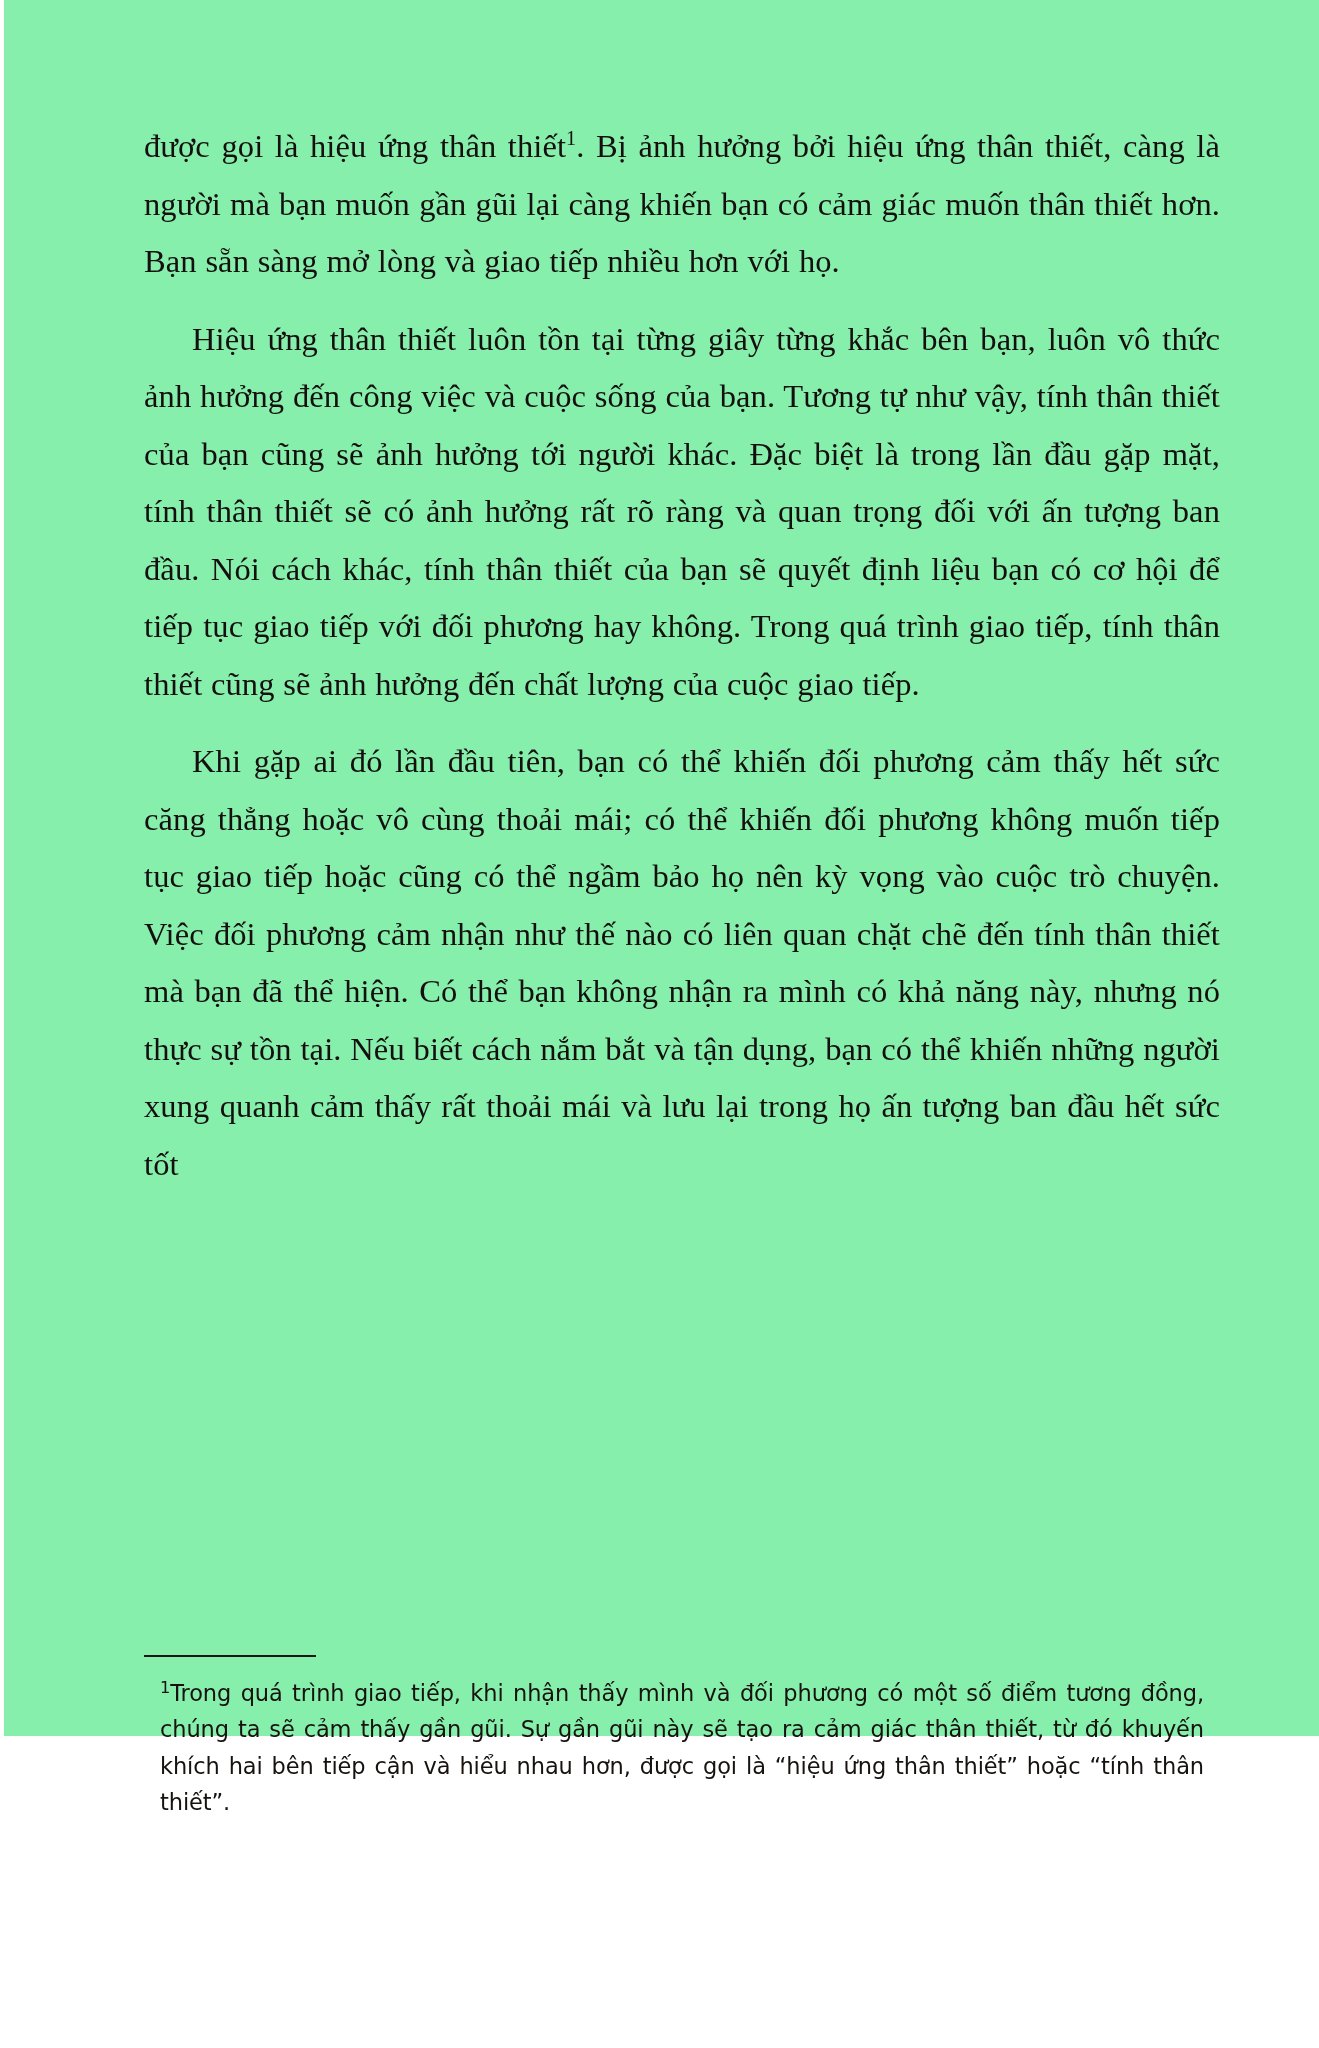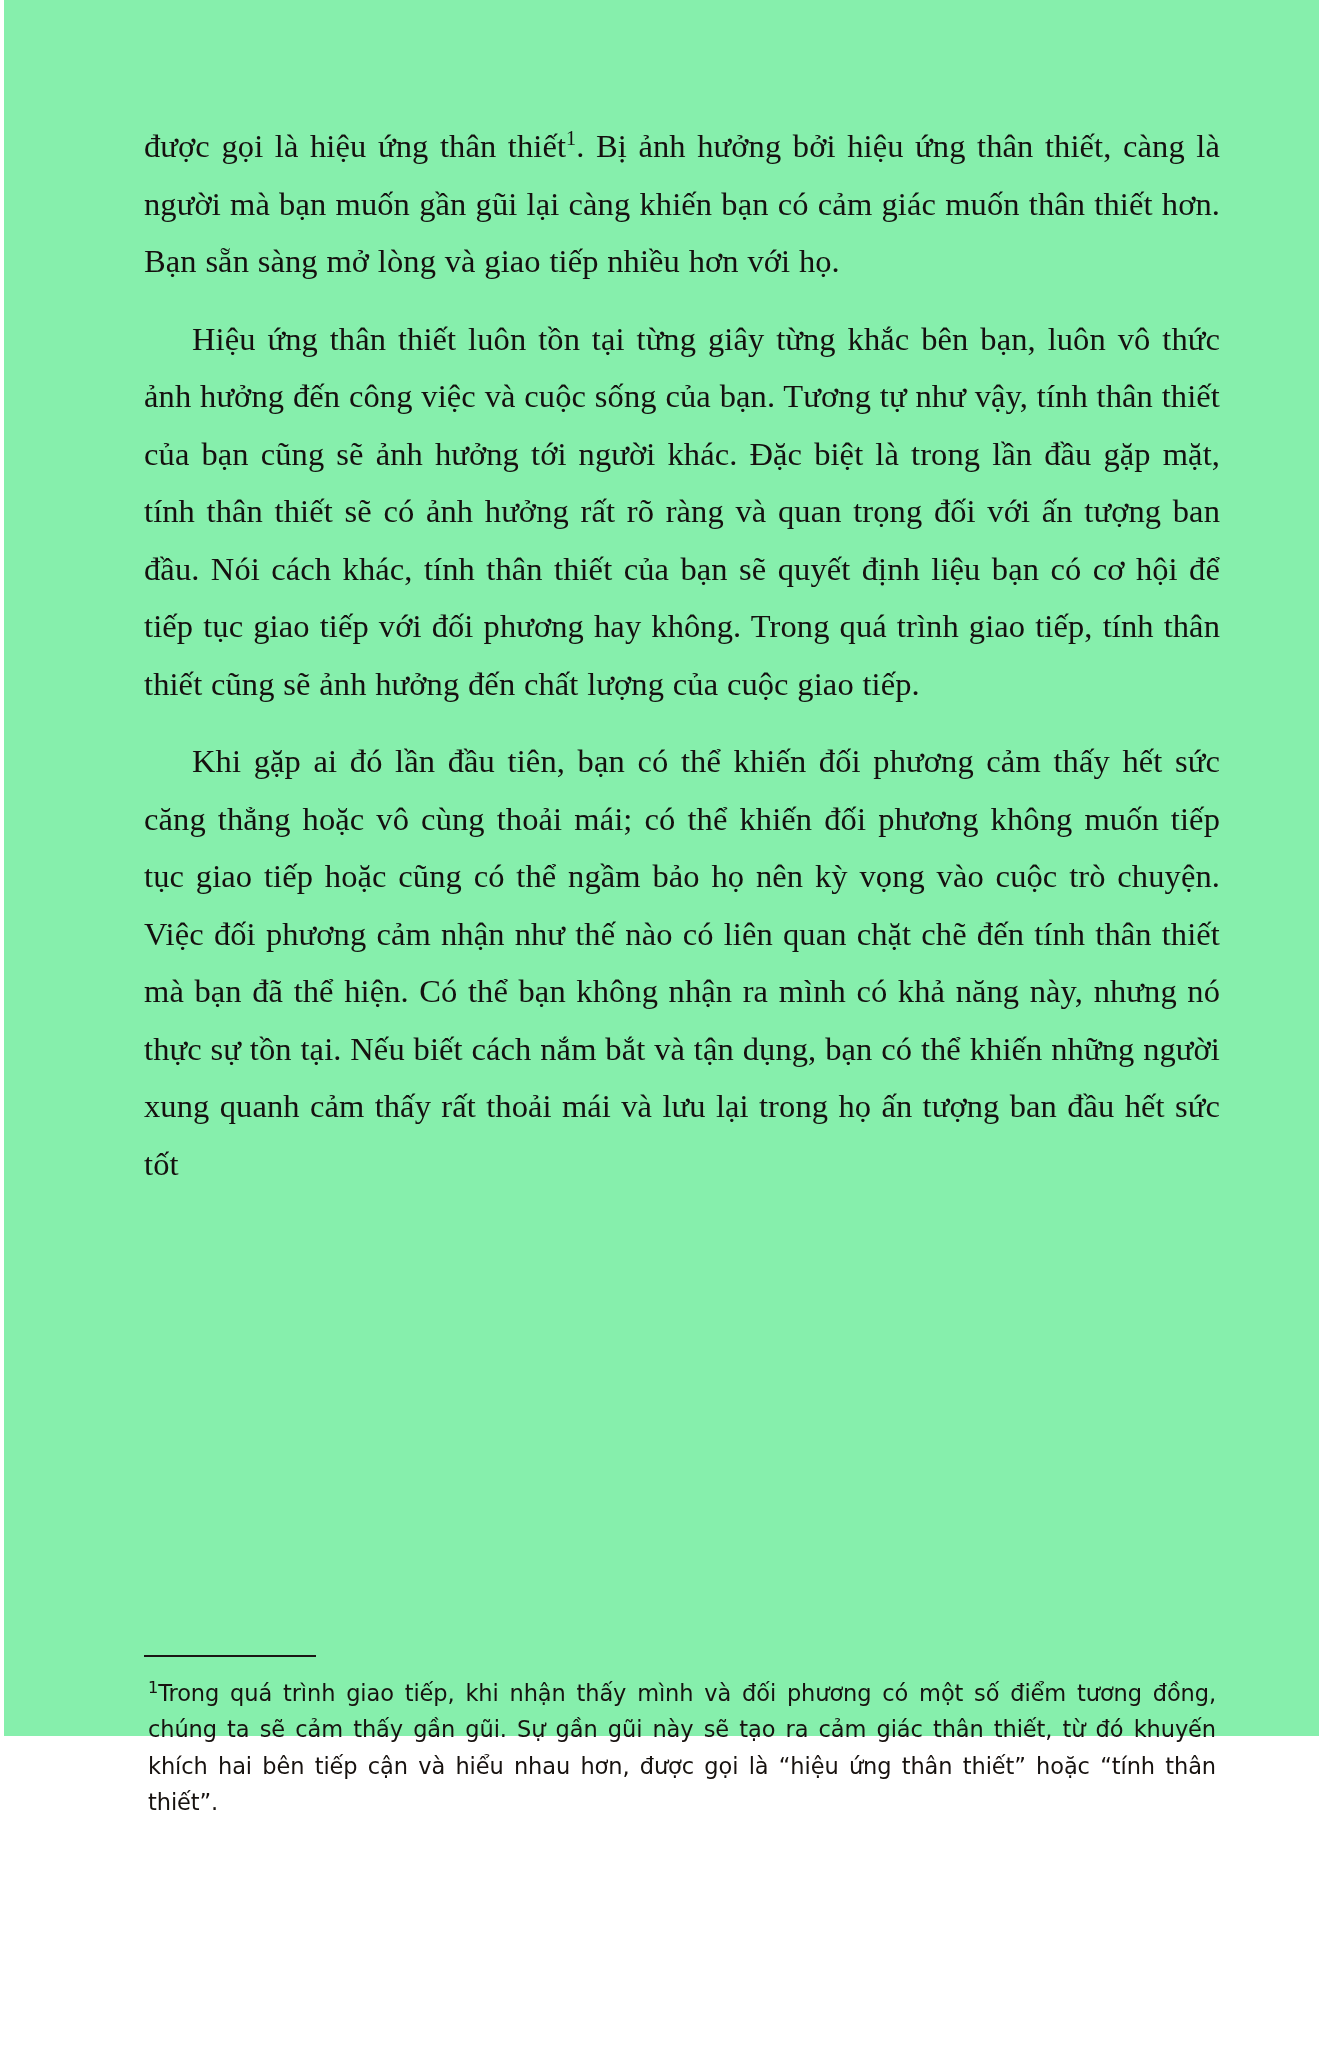--- a/index.html
+++ b/index.html
@@ -54,21 +54,21 @@
     top: 1655px;
     width: 1076px;
   }
   .footnote-rule {
     width: 172px;
     height: 2px;
     background: #1b1615;
     margin-bottom: 18px;
   }
   .footnote {
-    margin: 4px;
+    margin: 16px;
     font-family: "DejaVu Sans", sans-serif;
     font-size: 22.5px;
     line-height: 1.62;
     text-align: justify;
     color: #17120f;
     letter-spacing: -0.1px;
   }
   .footnote sup.marker {
     font-size: 0.72em;
     vertical-align: super;

